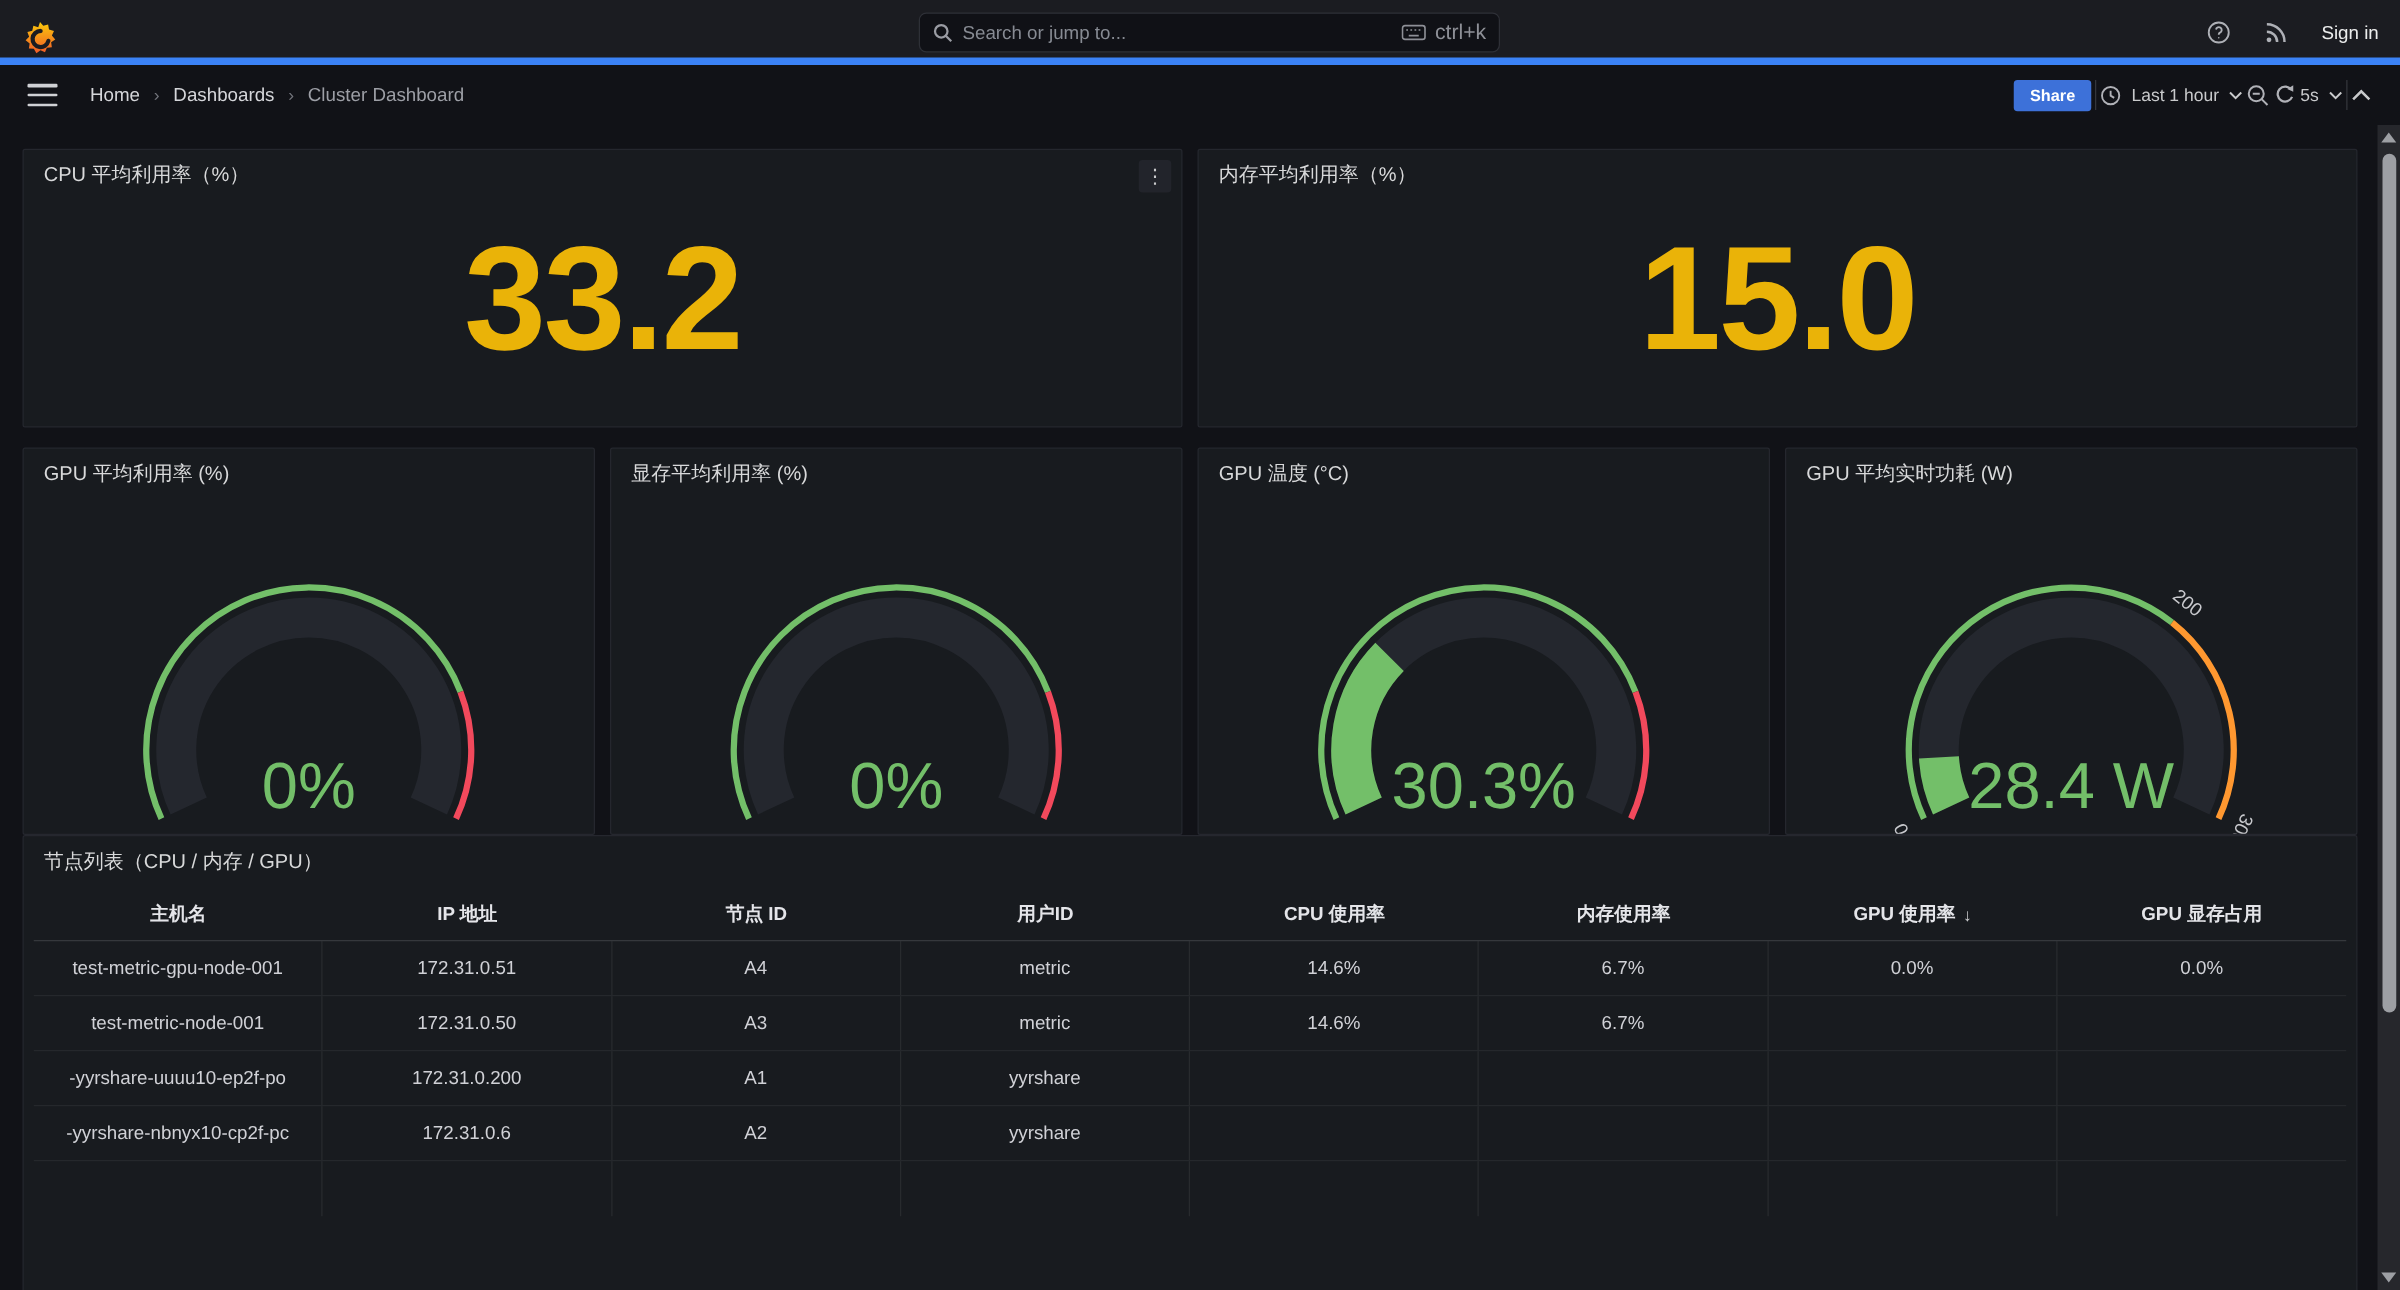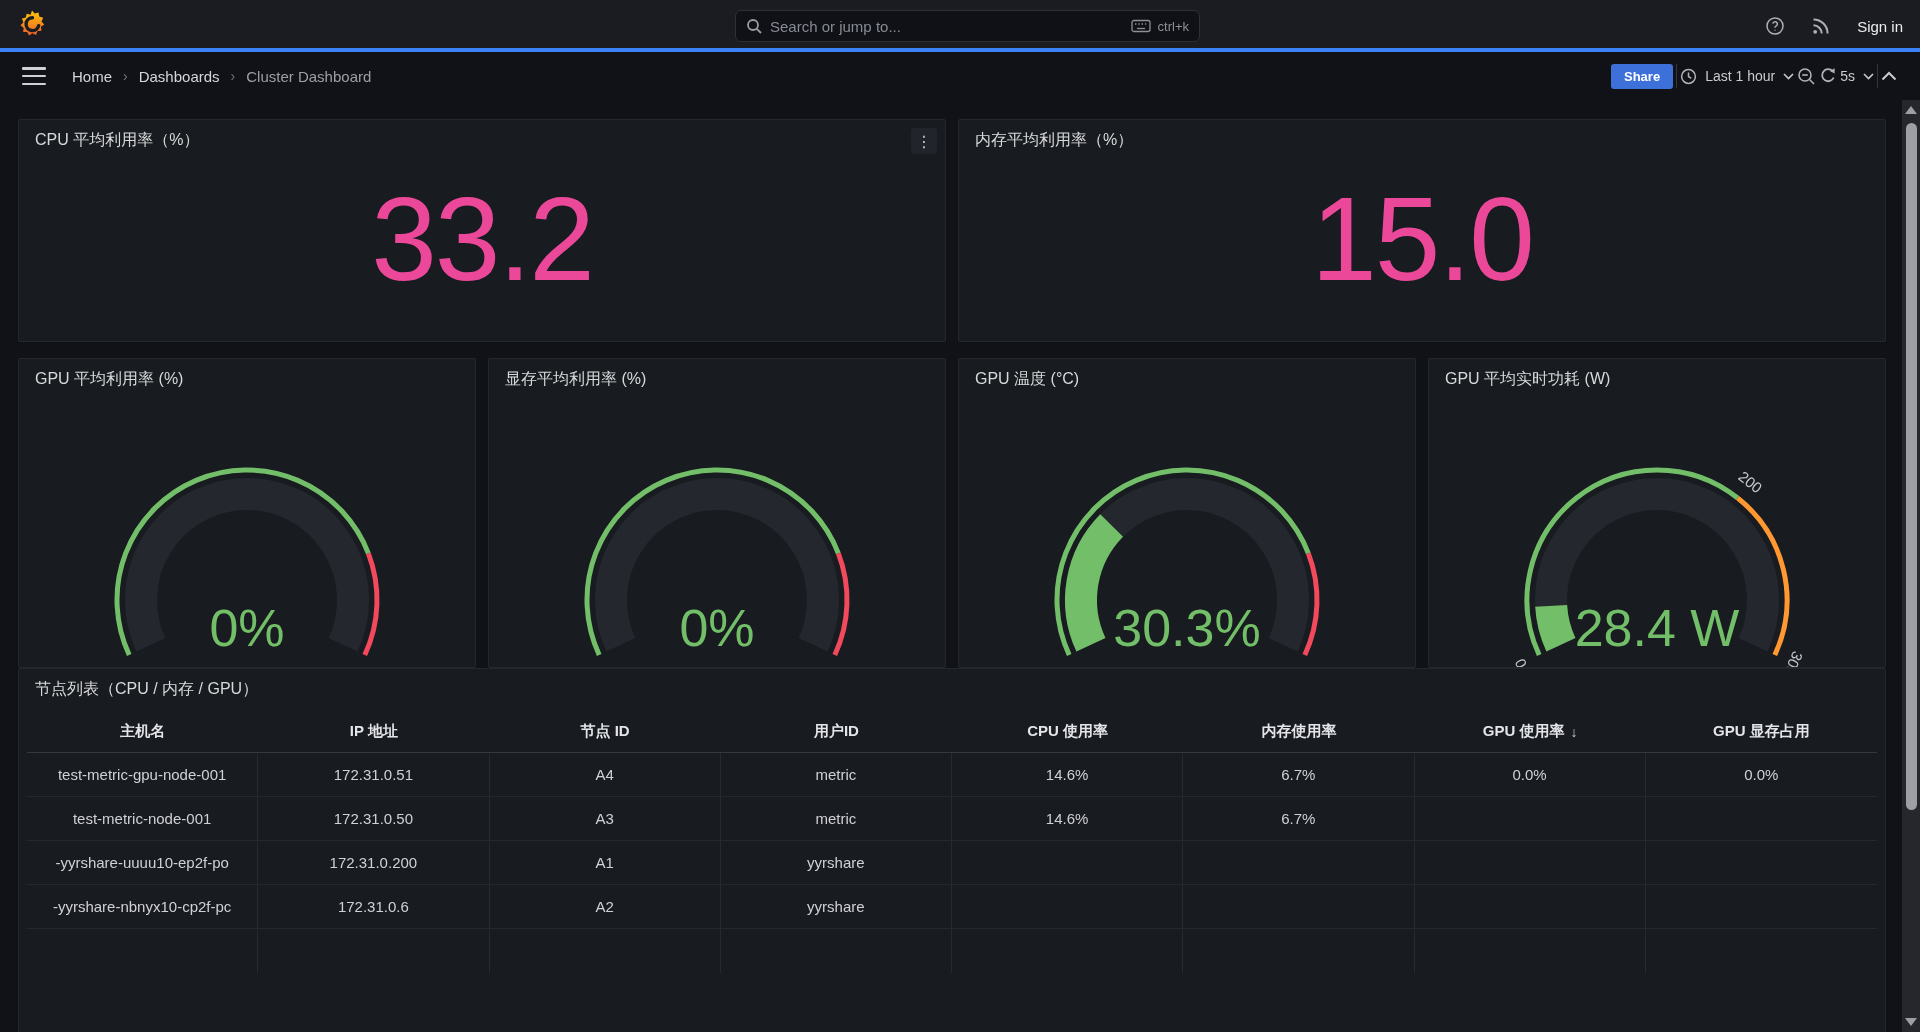--- a/index.html
+++ b/index.html
@@ -4,26 +4,26 @@
 <style>
   *{box-sizing:border-box;margin:0;padding:0}
   html,body{width:1920px;height:1032px}
   body{
     position:relative;overflow:hidden;
     background:#111217;color:#ccccdc;
     font-family:"Liberation Sans","DejaVu Sans",sans-serif;
   }
   
   .topnav{position:absolute;top:0;left:0;right:0;height:52px;background:#1b1c21;
-    border-bottom:4px solid #3b82f6;display:flex;align-items:center;padding:0 17px;z-index:5}
+    border-bottom:6px solid #3b82f6;display:flex;align-items:flex-end;padding:0 17px;z-index:5}
   .searchbox{position:absolute;left:735px;top:10px;width:465px;height:32px;background:#101116;
     border:1px solid #2e3037;border-radius:6px;display:flex;align-items:center;padding:0 10px;gap:8px}
   .searchbox input{flex:1;background:transparent;border:none;outline:none;color:#ccccdc;font-size:15px;min-width:0}
   .searchbox input::placeholder{color:#878b93}
-  .shortcut{display:flex;align-items:center;gap:7px;color:#8e9097;font-size:13px;white-space:nowrap}
+  .shortcut{display:flex;align-items:center;gap:7px;color:#8e9097;font-size:17px;white-space:nowrap}
   .nav-right{position:absolute;right:17px;top:0;height:52px;display:flex;align-items:center;gap:26px}
   .signin{font-size:15px;color:#eceded;cursor:pointer}
   
   .toolbar{position:absolute;top:52px;left:0;right:0;height:48px;display:flex;align-items:center;
     padding:0 23px 0 17px;background:#111217}
   .hamburger{width:24px;height:18px;display:flex;flex-direction:column;justify-content:space-between;margin:0 26px 0 5px;cursor:pointer}
   .hamburger span{display:block;height:2.5px;background:#d0d1d5;border-radius:1px}
   .crumb{font-size:15px;color:#d5d6da;cursor:pointer;white-space:nowrap}
   .crumb.current{color:#9d9fa6;cursor:default}
   .crumb-sep{color:#73757c;margin:0 11px;font-size:14px}
@@ -35,21 +35,21 @@
   .icon{display:inline-flex;align-items:center;justify-content:center}
   
   .dash{position:absolute;top:100px;left:18px;width:1868px}
   .p-row{display:flex;gap:12px}
   .row1{margin-top:19px;height:223px}
   .row2{margin-top:16px;height:310px}
   .panel{flex:1;position:relative;background:#181b1f;border:1px solid #25272e;border-radius:2px;overflow:hidden}
   .panel-title{position:absolute;top:0;left:0;right:0;height:38px;padding:10px 16px 0;
     font-size:16px;color:#d8d9da;white-space:nowrap;overflow:hidden;z-index:2}
   .stat-value{position:absolute;inset:0;display:flex;align-items:center;justify-content:center;
-    padding-top:16px;font-size:118px;font-weight:400;color:#ec4899;letter-spacing:-2px}
+    padding-top:16px;font-size:118px;font-weight:700;color:#eab308;letter-spacing:-2px}
   .gauge-svg{position:absolute;left:50%;transform:translateX(-50%);bottom:0;width:458px;height:237px;overflow:visible}
   .kebab{position:absolute;top:8px;right:8px;width:26px;height:26px;background:#22242b;border-radius:3px;
     display:flex;align-items:center;justify-content:center;color:#c9cacc;font-size:16px;cursor:pointer;z-index:3}
   
   .table-panel{height:369px;position:relative;background:#181b1f;border:1px solid #25272e;border-radius:2px;overflow:hidden}
   .t-wrap{position:absolute;top:42px;left:8px;right:8px}
   .t-header,.t-row{display:grid;grid-template-columns:repeat(8,1fr)}
   .t-header{height:42px;border-bottom:1px solid rgba(255,255,255,.13)}
   .t-row{height:44px;border-bottom:1px solid rgba(255,255,255,.06)}
   .t-row.spacer{border-bottom:none}

